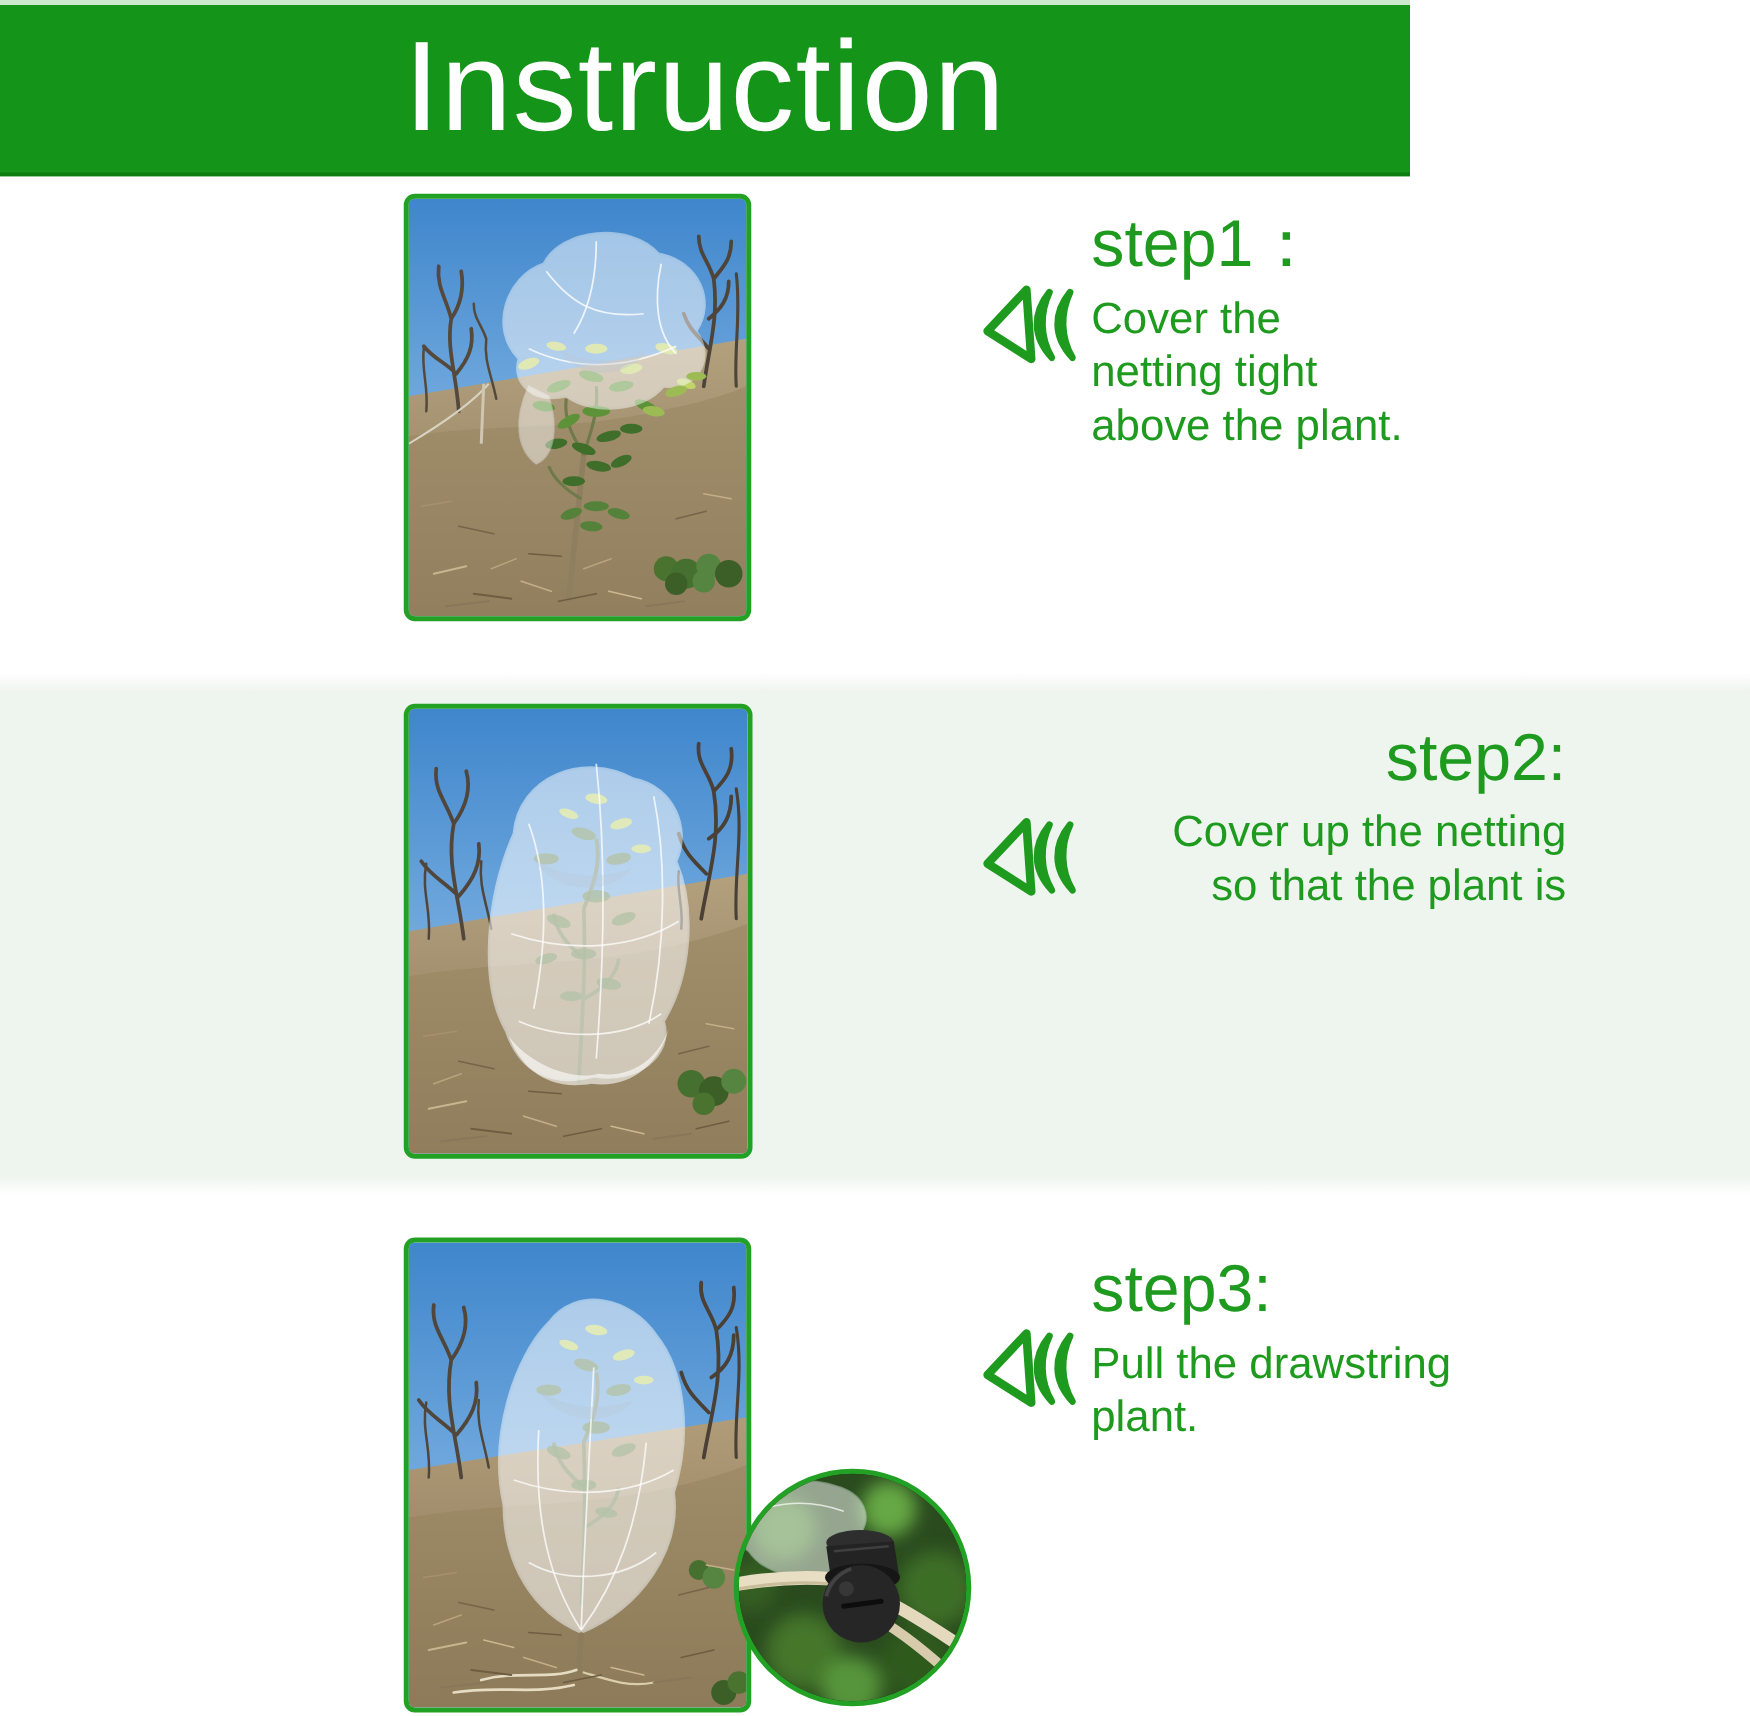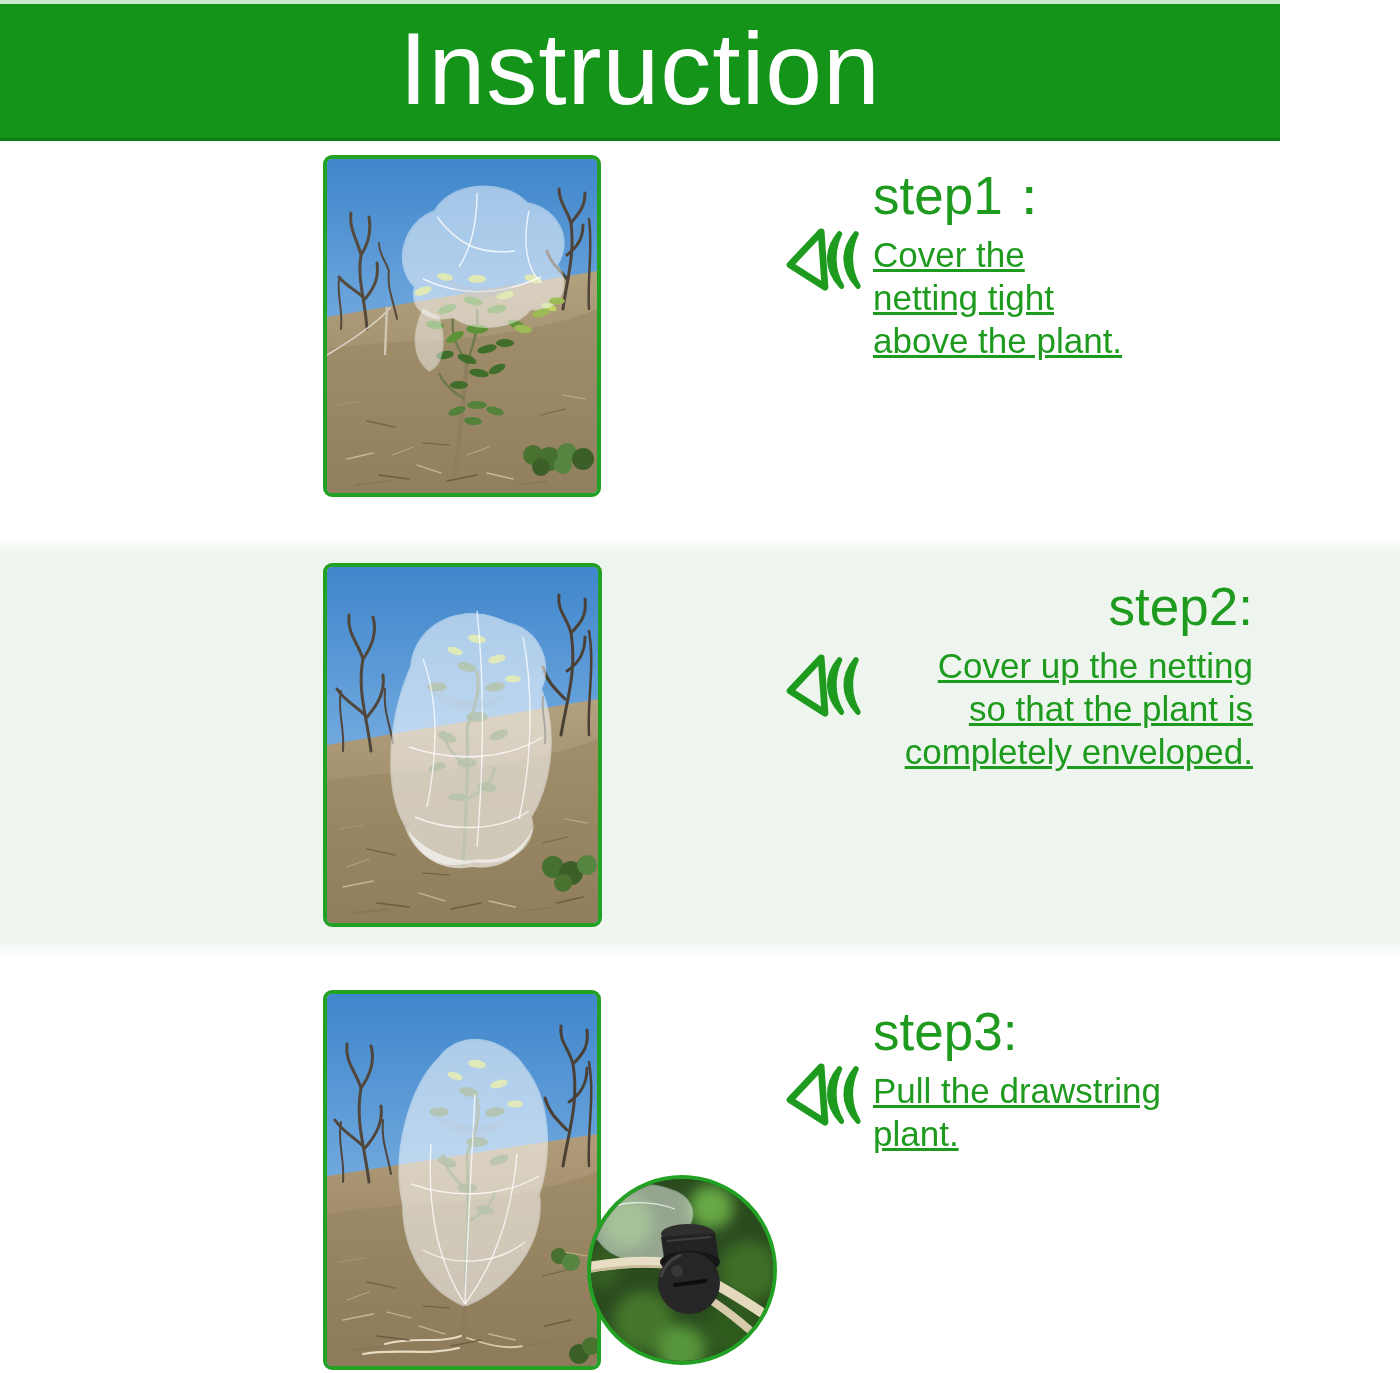--- a/index.html
+++ b/index.html
@@ -2,21 +2,21 @@
 <html style="--header-bg: #149419; --title-color: #ffffff; --accent: #1e9b1e; --section2-bg: #eef4ee; --photo-border: #23a125;"><head>
 <meta charset="utf-8">
 <style>
   html,body{margin:0;padding:0;background:#ffffff;}
   .page{
     position:relative;width:1400px;height:1373px;background:#ffffff;overflow:hidden;
     font-family:"Liberation Sans","DejaVu Sans",sans-serif;
   }
   
   .header{
-    position:absolute;left:0;top:0;width:1280px;height:141px;box-sizing:border-box;
+    position:absolute;left:0;top:0;width:1128px;height:141px;box-sizing:border-box;
     background:var(--header-bg,#149419);
     border-top:4px solid #cde9cd;border-bottom:3px solid #0d7c12;
     display:flex;align-items:center;justify-content:center;
   }
   .title{
     margin:0;color:var(--title-color,#ffffff);font-size:102px;font-weight:400;
     letter-spacing:1px;line-height:1;transform:translateY(-2px);
   }
   
   .band2{
@@ -39,21 +39,21 @@
     border:4px solid var(--photo-border,#23a125);border-radius:50%;overflow:hidden;z-index:5;
     background:#2a4b1e;
   }
   .inset svg{display:block;width:100%;height:100%;}
   
   .step-text{position:absolute;left:873px;width:380px;color:var(--accent,#1e9b1e);}
   .step-text-1{top:168px;}
   .step-text-2{top:579px;text-align:right;}
   .step-text-3{top:1004px;}
   .step-heading{font-size:53px;line-height:56px;margin:0 0 9px 0;font-weight:400;}
-  .step-line{font-size:35px;line-height:43px;white-space:nowrap;text-decoration:underline;}
+  .step-line{font-size:35px;line-height:43px;white-space:nowrap;}
   .arrow{position:absolute;left:785px;width:80px;height:66px;}
   .arrow-1{top:227px;}
   .arrow-2{top:653px;}
   .arrow-3{top:1062px;}
 </style>
 </head>
 <body>
 
 <div class="page">
 
@@ -385,21 +385,20 @@
     <g stroke="#1e9b1e" fill="none" stroke-linejoin="round" stroke-linecap="round">
       <path d="M36,5 L4,39 L40,62 Z" stroke-width="7"></path>
       <path d="M55,7 C41,24 41,44 57,61 C47,44 47,24 55,7 Z" stroke-width="5.5"></path>
       <path d="M72,7 C58,24 58,44 74,61 C64,44 64,24 72,7 Z" stroke-width="5.5"></path>
     </g>
   </svg>
   <div class="step-text step-text-2">
     <p class="step-heading">step2:</p>
     <div class="step-line">Cover up the netting</div>
     <div class="step-line">so that the plant is</div>
-    <div class="step-line">completely enveloped.</div>
   </div>
 
   <svg class="arrow arrow-3" viewBox="0 0 80 68">
     <g stroke="#1e9b1e" fill="none" stroke-linejoin="round" stroke-linecap="round">
       <path d="M36,5 L4,39 L40,62 Z" stroke-width="7"></path>
       <path d="M55,7 C41,24 41,44 57,61 C47,44 47,24 55,7 Z" stroke-width="5.5"></path>
       <path d="M72,7 C58,24 58,44 74,61 C64,44 64,24 72,7 Z" stroke-width="5.5"></path>
     </g>
   </svg>
   <div class="step-text step-text-3">

